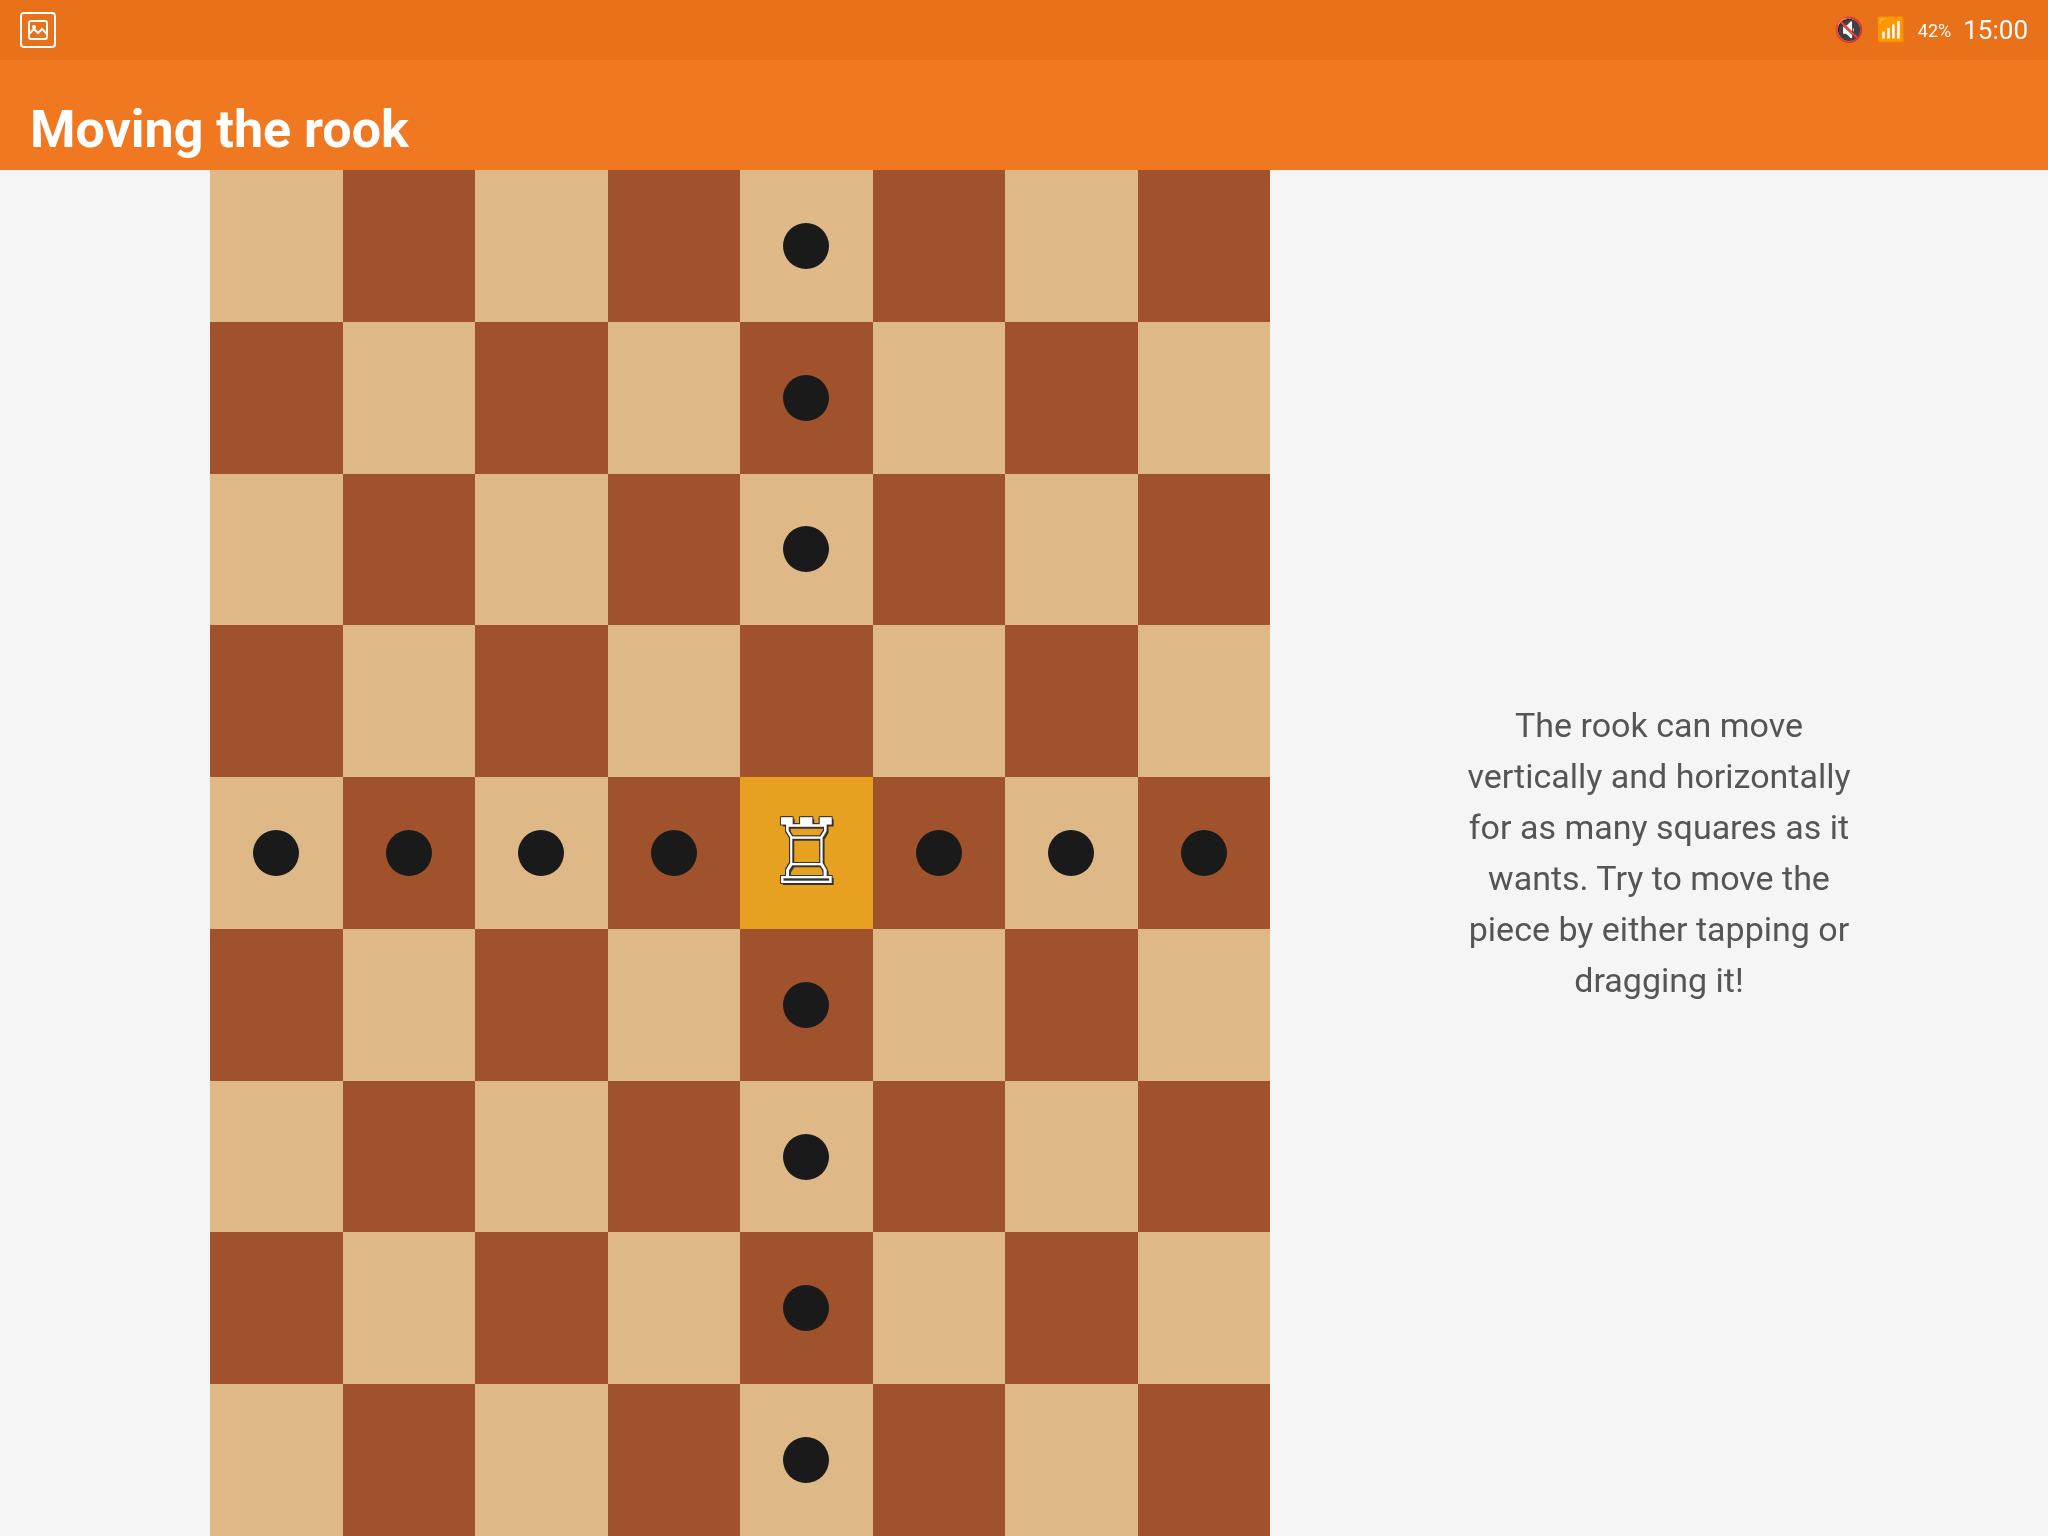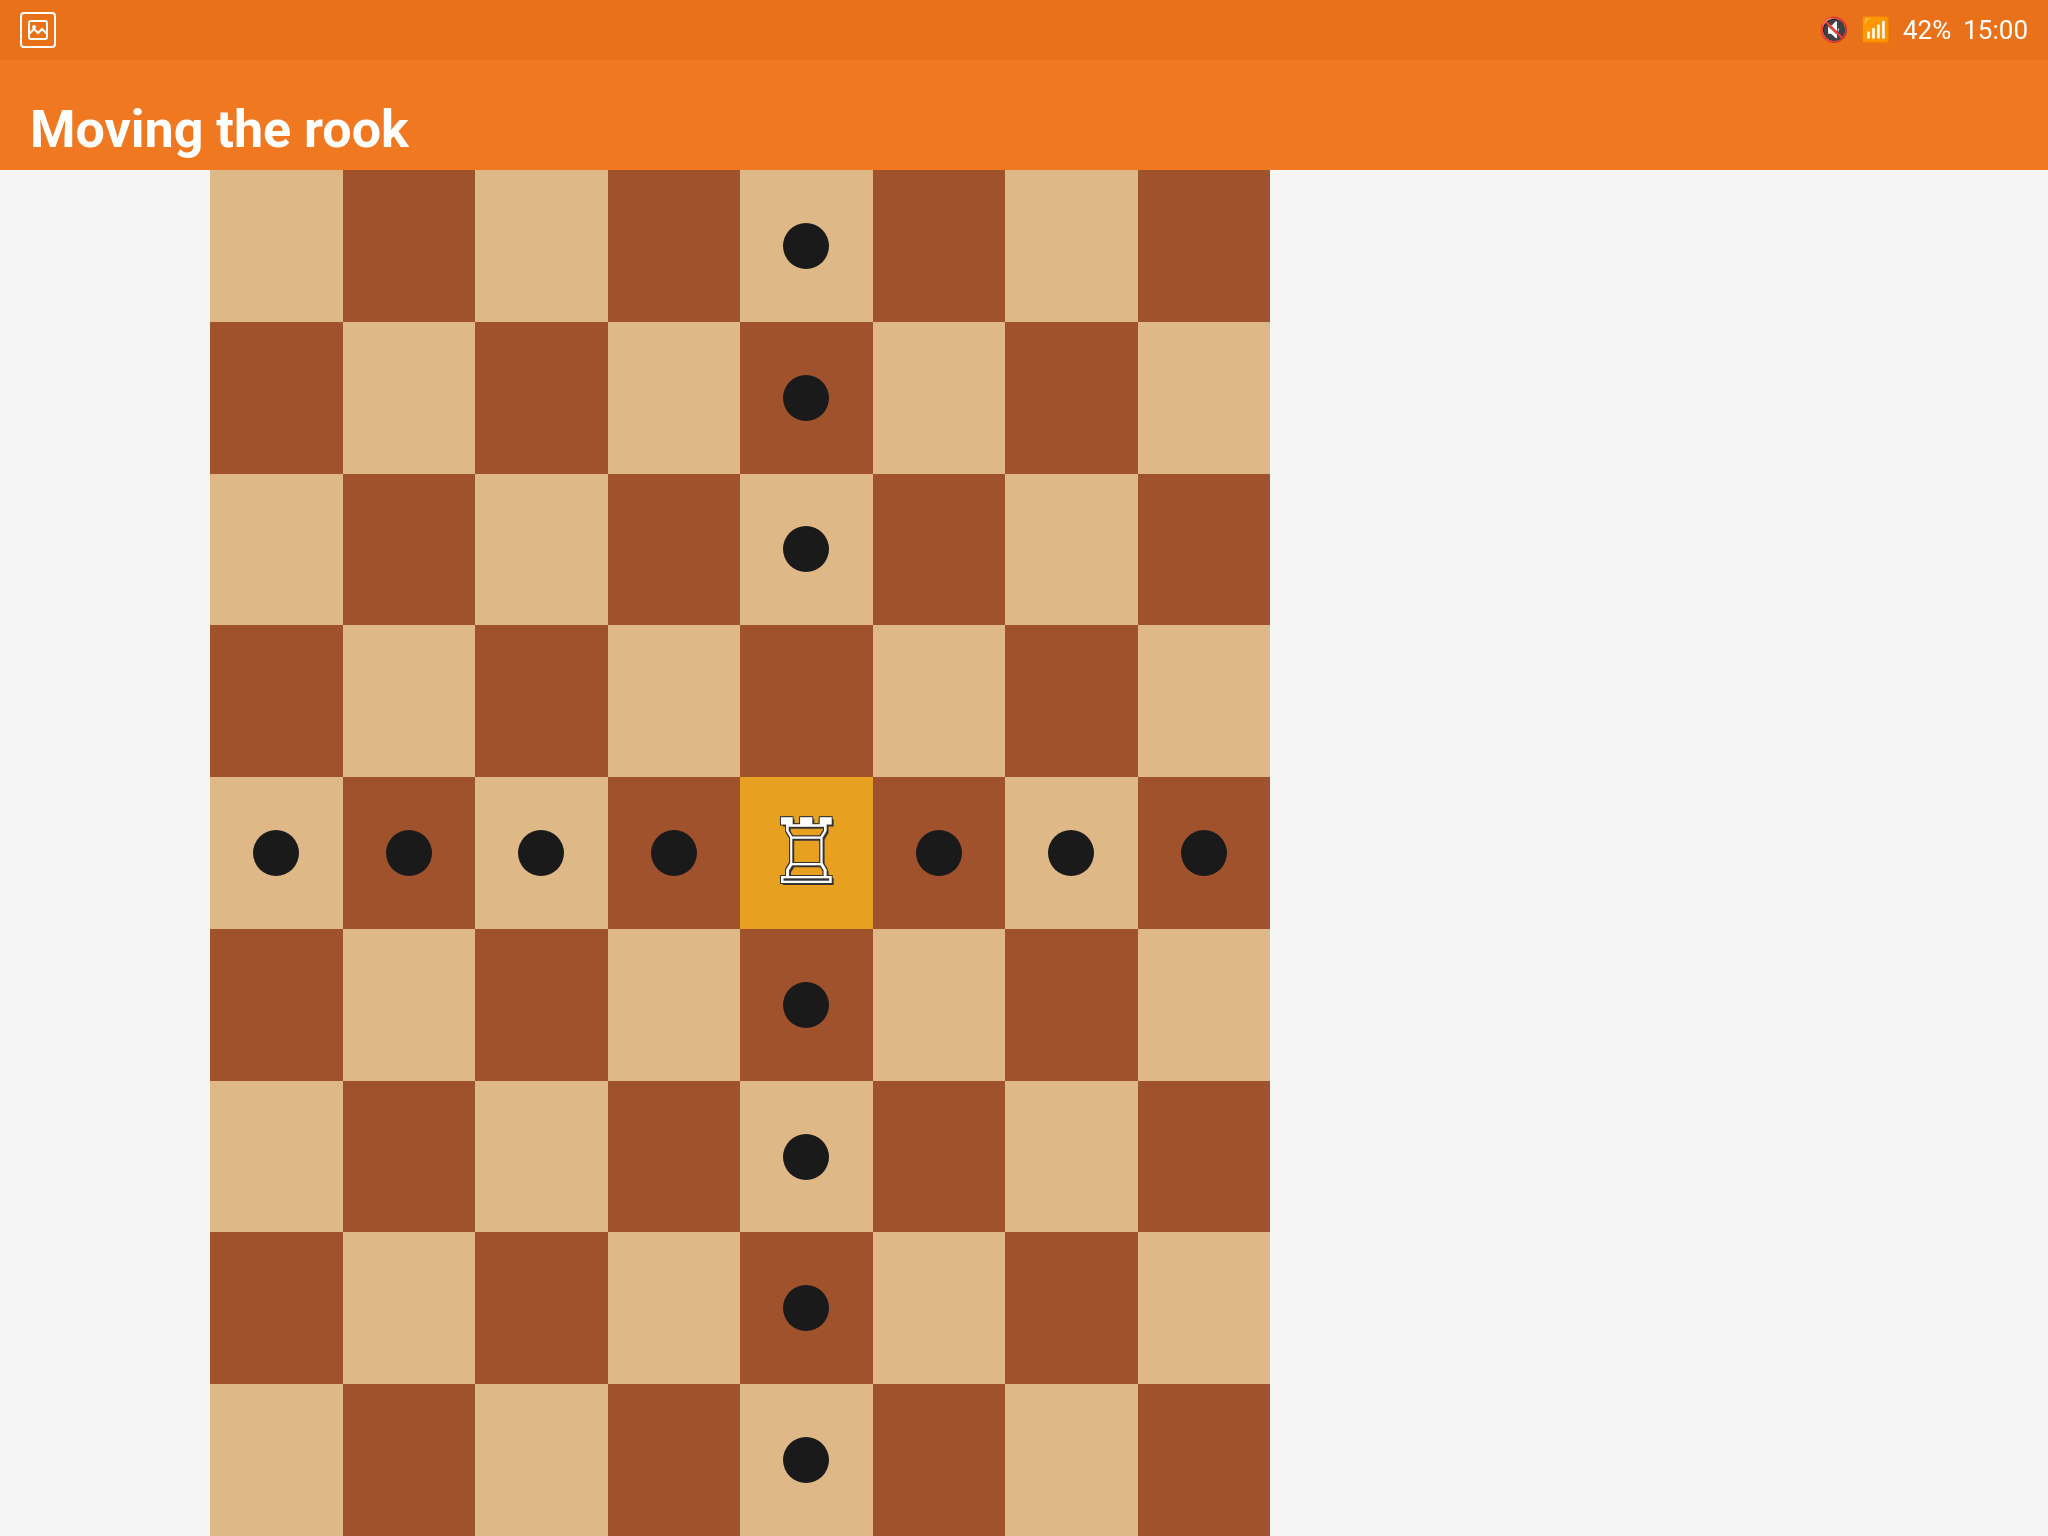--- a/index.html
+++ b/index.html
@@ -145,21 +145,21 @@
       <svg width="20" height="20" viewBox="0 0 20 20" fill="white">
         <rect x="1" y="1" width="18" height="18" rx="2" fill="none" stroke="white" stroke-width="2"></rect>
         <circle cx="6" cy="7" r="2" fill="white"></circle>
         <polyline points="1,14 6,9 10,13 14,9 19,14" fill="none" stroke="white" stroke-width="2"></polyline>
       </svg>
     </div>
   </div>
   <div id="status-bar-right">
     <span style="color:white;font-size:24px;">🔇</span>
     <span style="color:white;font-size:24px;">📶</span>
-    <span style="color:white;font-size:26px;">42%</span>
+    <span style="color:white;font-size:18px;">42%</span>
     <span style="color:white;font-size:26px;font-weight:normal;">15:00</span>
   </div>
 </div>
 
 <div id="app-bar">
   <span id="page-title">Moving the rook</span>
 </div>
 
 <div id="main-content">
 
@@ -264,13 +264,16 @@
         <div class="chess-cell dark"></div>
         <div class="chess-cell light">
           <div class="move-dot"></div>
         </div>
         <div class="chess-cell dark"></div>
         <div class="chess-cell light"></div>
         <div class="chess-cell dark"></div>
       </div>
   </div>
 
+  <div id="info-panel">
+    <p id="info-text">The rook can move vertically and horizontally for as many squares as it wants. Try to move the piece by either tapping or dragging it!</p>
+  </div>
 </div>
 
 </body></html>

